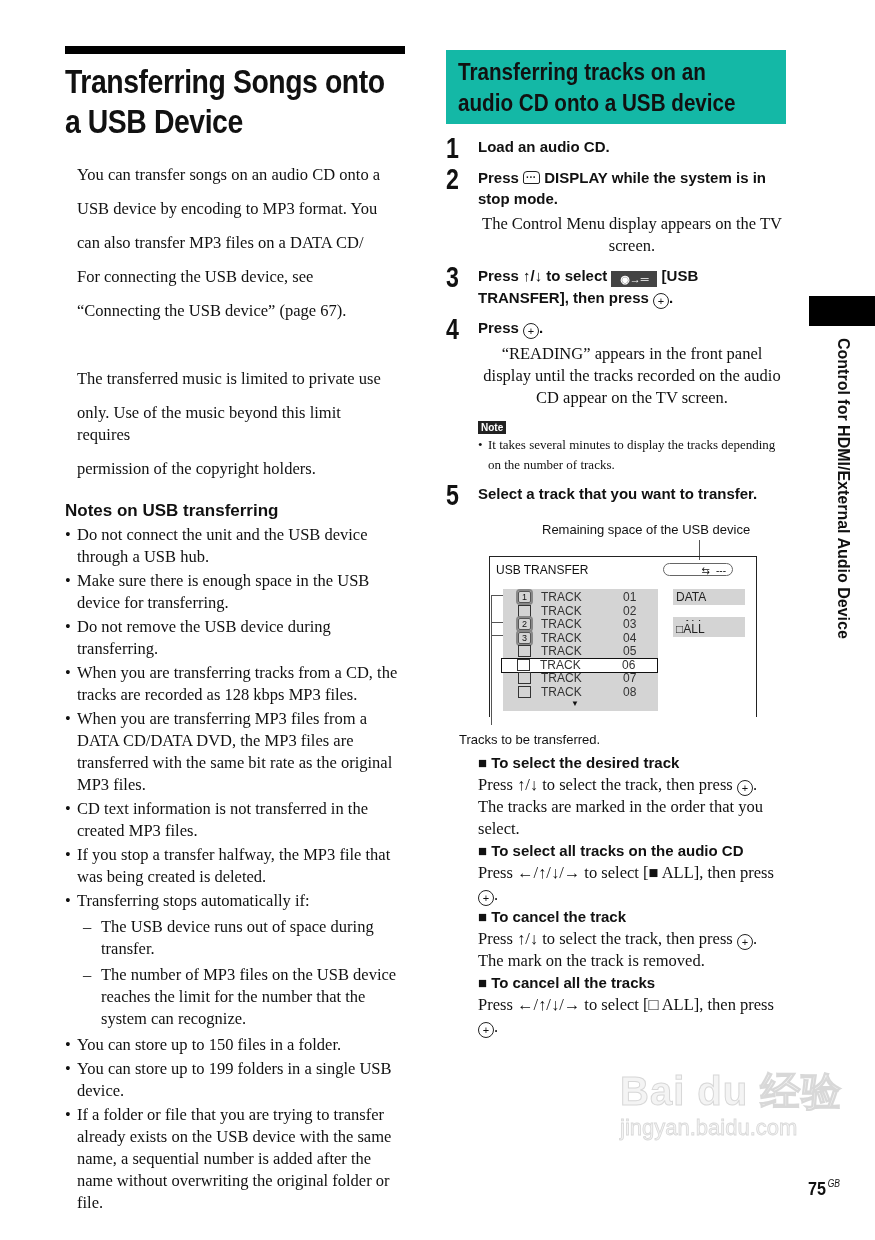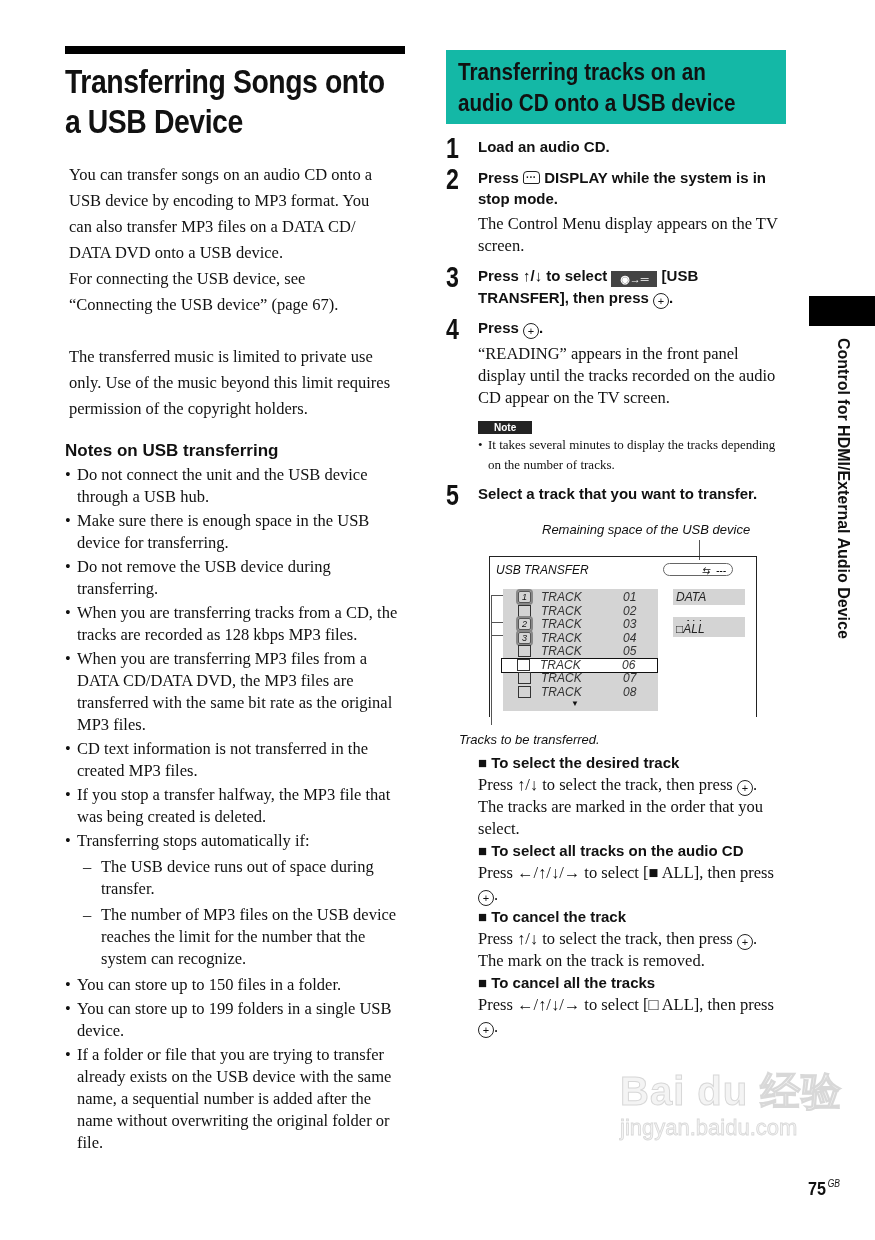--- a/index.html
+++ b/index.html
@@ -2,49 +2,49 @@
 <html><head>
 <meta charset="utf-8">
 <style>
   html, body { margin: 0; padding: 0; background: #ffffff; }
   body { width: 875px; height: 1240px; position: relative; overflow: hidden; color: #111; }
 
   
   .left { position: absolute; left: 65px; top: 46px; width: 340px; }
   .top-rule { height: 8px; background: #000; width: 340px; }
   .main-title { font-family: "Liberation Sans", sans-serif; font-weight: bold; font-size: 33px; line-height: 40px; margin-top: 8px; letter-spacing: -0.5px; transform: scaleX(0.86); transform-origin: left; white-space: nowrap; }
-  .para { font-family: "Liberation Serif", serif; font-size: 16.5px; line-height: 22px; margin: 4px; }
+  .para { font-family: "Liberation Serif", serif; font-size: 16.5px; line-height: 22px; margin: 12px; }
   .intro { margin-top: 22px; }
   .gap { height: 22px; }
   .notes-h { font-family: "Liberation Sans", sans-serif; font-weight: bold; font-size: 17px; margin-top: 20px; line-height: 22px; }
   ul.notes { list-style: none; margin: 2px 0 0 0; padding: 0; }
   ul.notes li { font-family: "Liberation Serif", serif; font-size: 16.5px; line-height: 22px; padding-left: 12px; position: relative; margin-bottom: 2px; }
   ul.notes li .bullet { position: absolute; left: 0; top: 0; }
   ul.sub { list-style: none; margin: 4px 0 0 0; padding: 0; }
   ul.sub li { padding-left: 24px; margin-bottom: 4px; }
   ul.sub li .dash { position: absolute; left: 6px; top: 0; }
 
   
   .right { position: absolute; left: 446px; top: 50px; width: 340px; }
   .sec-title { background: #14b8a6; padding: 6px 12px 6px 12px; font-family: "Liberation Sans", sans-serif; font-weight: bold; font-size: 24px; line-height: 31px; }
   .sec-title span { display: inline-block; transform: scaleX(0.86); transform-origin: left; white-space: nowrap; }
   .step { position: relative; padding-left: 32px; }
   .step-num { position: absolute; left: 0; top: -4px; font-family: "Liberation Sans", sans-serif; font-weight: bold; font-size: 29px; transform: scaleX(0.8); transform-origin: left; }
   .step-h { font-family: "Liberation Sans", sans-serif; font-weight: bold; font-size: 15px; line-height: 21px; }
-  .step-body { font-family: "Liberation Serif", serif; font-size: 16.5px; line-height: 22px; margin-top: 4px; }
+  .step-body { font-family: "Liberation Serif", serif; font-size: 16.5px; line-height: 22px; margin-top: 4px; text-align: center; }
   .enter { display: inline-block; width: 14px; height: 14px; border: 1px solid #222; border-radius: 50%; font-size: 11px; line-height: 14px; text-align: center; vertical-align: -2px; font-family: "Liberation Sans", sans-serif; font-weight: normal; }
   .disp-icon { display: inline-block; width: 15px; height: 11px; border: 1.3px solid #222; border-radius: 4px 4px 2px 2px; vertical-align: -1px; position: relative; }
   .disp-icon:after { content: "···"; position: absolute; left: 2px; top: -5px; font-size: 10px; }
   .usb-icon-box { display: inline-block; background: #444; color: #fff; width: 46px; height: 16px; vertical-align: -2px; font-size: 11px; text-align: center; line-height: 16px; }
-  .note-badge { display: inline-block; background: #222; color: #fff; font-family: "Liberation Sans", sans-serif; font-weight: bold; font-size: 10px; padding: 1px 16px; margin-top: 12px; text-align: right; }
+  .note-badge { display: inline-block; background: #222; color: #fff; font-family: "Liberation Sans", sans-serif; font-weight: bold; font-size: 10px; padding: 1px 3px; margin-top: 12px; text-align: right; }
   .note-text { font-family: "Liberation Serif", serif; font-size: 13px; line-height: 20px; padding-left: 10px; position: relative; }
   .note-text .bullet { position: absolute; left: 0; }
 
   
-  .diagram { position: relative; height: 240px; margin-top: 8px; font-style: italic; }
+  .diagram { position: relative; height: 240px; margin-top: 8px; }
   .diag-label-top { position: absolute; left: 96px; top: 10px; font-family: "Liberation Sans", sans-serif; font-size: 13px; }
   .diag-label-bottom { position: absolute; left: 13px; top: 220px; font-family: "Liberation Sans", sans-serif; font-size: 13px; }
   .screen { position: absolute; left: 43px; top: 44px; width: 266px; height: 160px; border-left: 1px solid #222; border-right: 1px solid #222; border-top: 1px solid #222; }
   .screen-title { position: absolute; left: 6px; top: 6px; font-family: "Liberation Sans", sans-serif; font-size: 12px; }
   .space-pill { position: absolute; left: 173px; top: 6px; width: 70px; height: 13px; border: 1.3px solid #666; border-radius: 8px; font-size: 10px; line-height: 13px; text-align: right; padding-right: 6px; box-sizing: border-box; font-family: "Liberation Sans", sans-serif; }
   .track-panel { position: absolute; left: 13px; top: 32px; width: 155px; height: 122px; background: #d4d4d4; }
   .track-row { position: absolute; left: 0; height: 13.5px; width: 155px; font-family: "Liberation Sans", sans-serif; font-size: 12px; line-height: 13.5px; }
   .track-row .chk { position: absolute; left: 15px; top: 0; width: 13px; height: 12px; border: 1px solid #333; box-sizing: border-box; font-size: 9px; line-height: 10px; text-align: center; background: transparent; }
   .track-row .chk.marked { border-color: #555; box-shadow: 0 0 0 2px #888; border-radius: 2px; }
   .track-row .tname { position: absolute; left: 38px; color: #333; }
@@ -76,21 +76,20 @@
 <div class="left">
   <div class="top-rule"></div>
   <div class="main-title">
     <div>Transferring Songs onto</div>
     <div>a USB Device</div>
   </div>
   <div class="intro">
     <p class="para">You can transfer songs on an audio CD onto a</p>
     <p class="para">USB device by encoding to MP3 format. You</p>
     <p class="para">can also transfer MP3 files on a DATA CD/</p>
-    <p class="para">DATA DVD onto a USB device.</p>
     <p class="para">For connecting the USB device, see</p>
     <p class="para">“Connecting the USB device” (page 67).</p>
   </div>
   <div class="gap"></div>
   <div>
     <p class="para">The transferred music is limited to private use</p>
     <p class="para">only. Use of the music beyond this limit requires</p>
     <p class="para">permission of the copyright holders.</p>
   </div>
   <div class="notes-h">Notes on USB transferring</div>

